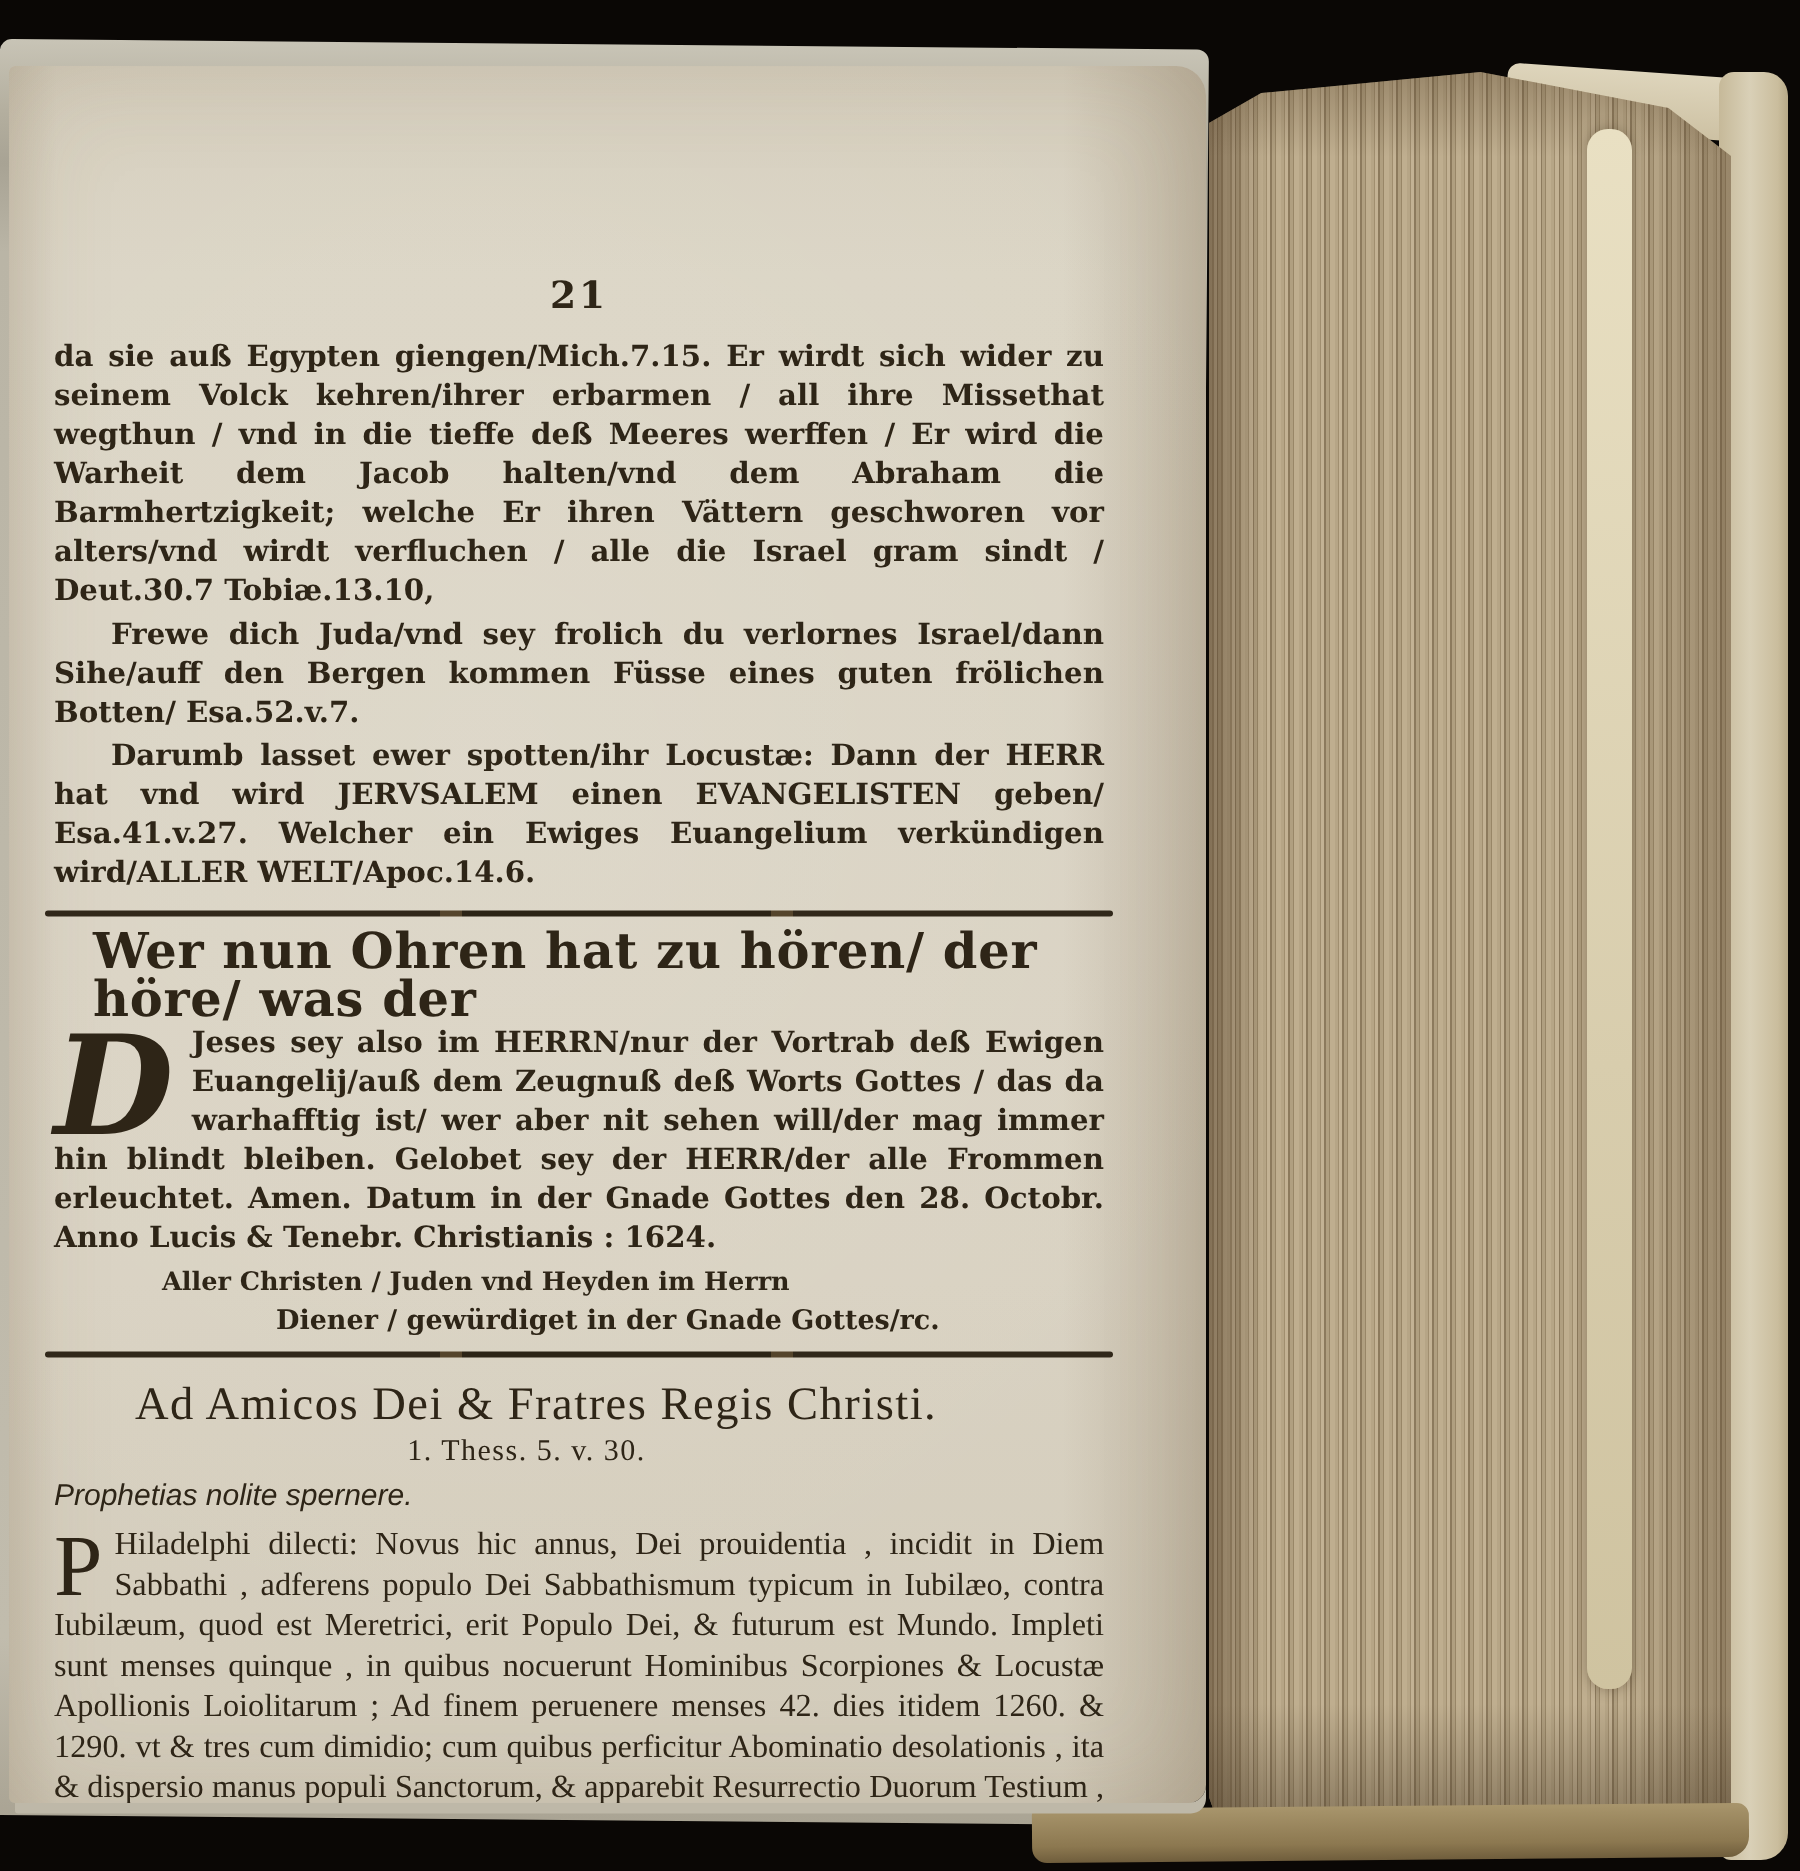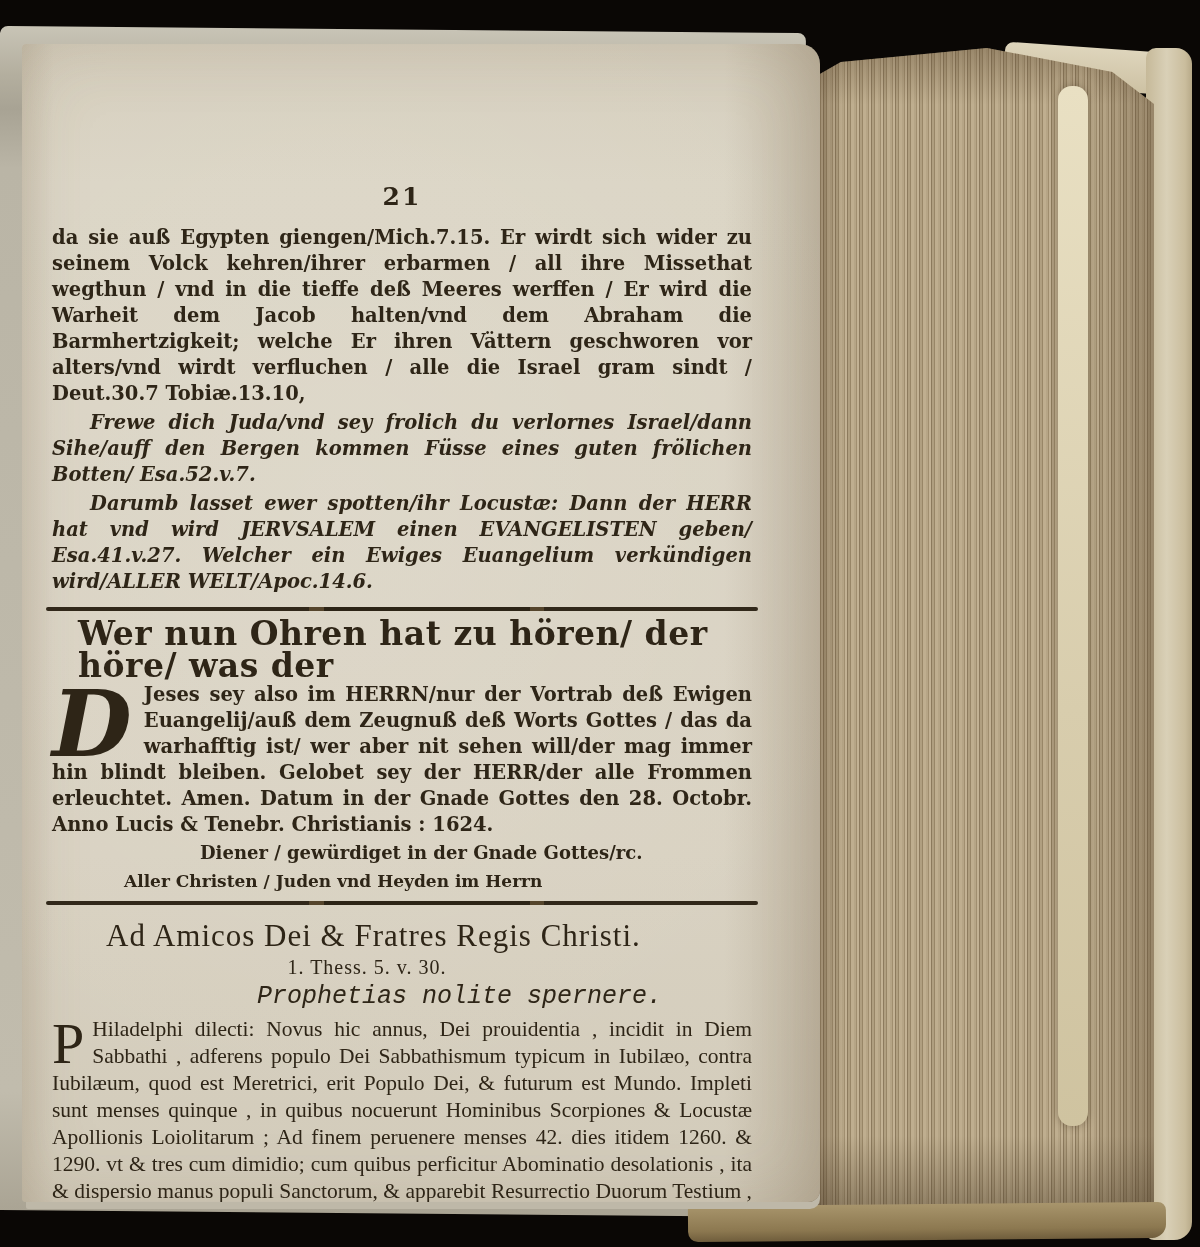--- a/index.html
+++ b/index.html
@@ -26,50 +26,50 @@
   .cover-right{position:absolute;left:1146px;top:48px;width:46px;height:1192px;z-index:1;
     background:linear-gradient(90deg,#c6b999,#d9d0b7 45%,#cabd9d 85%,#b7a988);
     border-radius:10px 16px 18px 8px;}
   .cover-top{position:absolute;left:1004px;top:48px;width:184px;height:42px;z-index:1;
     background:linear-gradient(180deg,#ded5bc,#cdc1a3);border-radius:8px 14px 6px 30px;transform:rotate(4deg);}
   .cover-bottom{position:absolute;left:688px;top:1204px;width:478px;height:36px;z-index:3;
     background:linear-gradient(180deg,#a8956c,#8c7850 70%,#6f5d3c);
     border-radius:4px 8px 14px 10px;transform:rotate(-.5deg);}
 
   
-  .page{position:absolute;left:22px;top:44px;width:798px;height:1158px;z-index:4;overflow:hidden;
+  .page{position:absolute;left:6px;top:44px;width:798px;height:1158px;z-index:4;overflow:hidden;
     border-radius:4px 20px 12px 4px;
     background:
       radial-gradient(120% 90% at 40% 40%, rgba(255,255,255,.10), rgba(0,0,0,0) 60%),
       linear-gradient(90deg, rgba(120,100,70,.12), rgba(0,0,0,0) 4%, rgba(0,0,0,0) 88%, rgba(120,100,70,.26)),
       linear-gradient(180deg, #d5cebd, #dbd5c5 12%, #d9d2c2 70%, #d2cbba);
     box-shadow: inset 0 0 70px rgba(110,90,60,.18), 2px 9px 0 -2px #beb8a8;}
 
   .textcol{position:relative;margin:138px 48px 0 30px;width:700px;color:#2e2517;}
   p{margin:0;}
   .de{font-family:"DejaVu Serif",serif;font-weight:bold;}
   .j{text-align:justify;}
   .pagenum{text-align:center;font-size:25px;font-weight:bold;letter-spacing:2px;margin-bottom:14px;}
   .de.j{font-size:19.5px;line-height:26px;}
-  .ind{text-indent:38px;margin-top:3px;font-style:italic;}
+  .ind{text-indent:38px;margin-top:3px;}
   .rule{height:4px;border-radius:2px;
     background:linear-gradient(90deg,#31281a 0 37%,#55452c 37% 39%,#2c2416 39% 68%,#55452c 68% 70%,#31281a 70% 100%);}
   .r1{margin:12px -6px 7px -6px;}
   .r2{margin:9px -6px 9px -6px;}
   .h1{font-size:33px;line-height:32px;letter-spacing:.5px;padding-left:26px;}
   .h2{font-size:21px;line-height:26px;padding-left:82px;margin-bottom:7px;}
   .dropcap{float:left;font-weight:bold;}
   .d1{font-family:"DejaVu Serif",serif;font-style:italic;font-size:92px;line-height:72px;margin:6px 12px 0 0;}
   .p1{font-family:"Liberation Serif",serif;font-weight:normal;font-size:58px;line-height:44px;margin:6px 8px 0 0;}
   .sig{font-size:17px;line-height:22px;font-weight:bold;}
   .s1{padding-left:72px;margin-top:6px;}
   .s2{padding-left:148px;font-size:18px;margin-top:4px;}
   .lat-title{font-family:"Liberation Serif",serif;font-size:31px;line-height:38px;letter-spacing:1px;padding-left:54px;margin-top:12px;}
   .verse{font-family:"Liberation Serif",serif;font-size:20px;line-height:25px;letter-spacing:1px;text-align:center;margin-right:70px;}
-  .motto{font-family:Liberation Mono, monospace;font-style:italic;font-size:25px;line-height:30px;text-align:right;margin-right:90px;margin-top:2px;}
+  .motto{font-family:Liberation Sans, sans-serif;font-style:italic;font-size:20px;line-height:30px;text-align:left;margin-right:90px;margin-top:2px;}
   .lat.j{font-family:"Liberation Serif",serif;font-size:21.5px;line-height:27px;margin-top:4px;}
 </style>
 </head>
 <body>
 
 <div class="stage">
   <div class="under-edge"></div>
 
   <div class="fore-edge">
     <div class="ribbon"></div>
@@ -86,22 +86,22 @@
       <p class="de j">da sie auß Egypten giengen/Mich.7.15. Er wirdt sich wider zu seinem Volck kehren/ihrer erbarmen / all ihre Missethat wegthun / vnd in die tieffe deß Meeres werffen / Er wird die Warheit dem Jacob halten/vnd dem Abraham die Barmhertzigkeit; welche Er ihren Vättern geschworen vor alters/vnd wirdt verfluchen / alle die Israel gram sindt / Deut.30.7 Tobiæ.13.10,</p>
       <p class="de j ind">Frewe dich Juda/vnd sey frolich du verlornes Israel/dann Sihe/auff den Bergen kommen Füsse eines guten frölichen Botten/ Esa.52.v.7.</p>
       <p class="de j ind">Darumb lasset ewer spotten/ihr Locustæ: Dann der HERR hat vnd wird JERVSALEM einen EVANGELISTEN geben/ Esa.41.v.27. Welcher ein Ewiges Euangelium verkündigen wird/ALLER WELT/Apoc.14.6.</p>
 
       <div class="rule r1"></div>
 
       <div class="h1 de">Wer nun Ohren hat zu hören/ der höre/ was der</div>
 
       <p class="de j"><span class="dropcap d1">D</span><span>Jeses sey also im HERRN/nur der Vortrab deß Ewigen Euangelij/auß dem Zeugnuß deß Worts Gottes / das da warhafftig ist/ wer aber nit sehen will/der mag immer hin blindt bleiben. Gelobet sey der HERR/der alle Frommen erleuchtet. Amen. Datum in der Gnade Gottes den 28. Octobr. Anno Lucis &amp; Tenebr. Christianis : 1624.</span></p>
 
+      <div class="sig s1 de">Aller Christen / Juden vnd Heyden im Herrn</div>
       <div class="sig s2 de">Diener / gewürdiget in der Gnade Gottes/rc.</div>
-      <div class="sig s1 de">Aller Christen / Juden vnd Heyden im Herrn</div>
 
       <div class="rule r2"></div>
 
       <div class="lat-title">Ad Amicos Dei &amp; Fratres Regis Christi.</div>
       <div class="verse">1. Thess. 5. v. 30.</div>
       <div class="motto">Prophetias nolite spernere.</div>
 
       <p class="lat j"><span class="dropcap p1">P</span><span>Hiladelphi dilecti: Novus hic annus, Dei prouidentia , incidit in Diem Sabbathi , adferens populo Dei Sabbathismum typicum in Iubilæo, contra Iubilæum, quod est Meretrici, erit Populo Dei, &amp; futurum est Mundo. Impleti sunt menses quinque , in quibus nocuerunt Hominibus Scorpiones &amp; Locustæ Apollionis Loiolitarum ; Ad finem peruenere menses 42. dies itidem 1260. &amp; 1290. vt &amp; tres cum dimidio; cum quibus perficitur Abominatio desolationis , ita &amp; dispersio manus populi Sanctorum, &amp; apparebit Resurrectio Duorum Testium , occisorum à Bestia. Audietur Michael Dux Magnus, qui stat pro Filijs populi sui seu pro Popularibus suis: Audientur voces in cœlo Ecclesiæ, de Regno Dei &amp; Christi, eius Sonitum</span></p>
     </div>
   </div>

